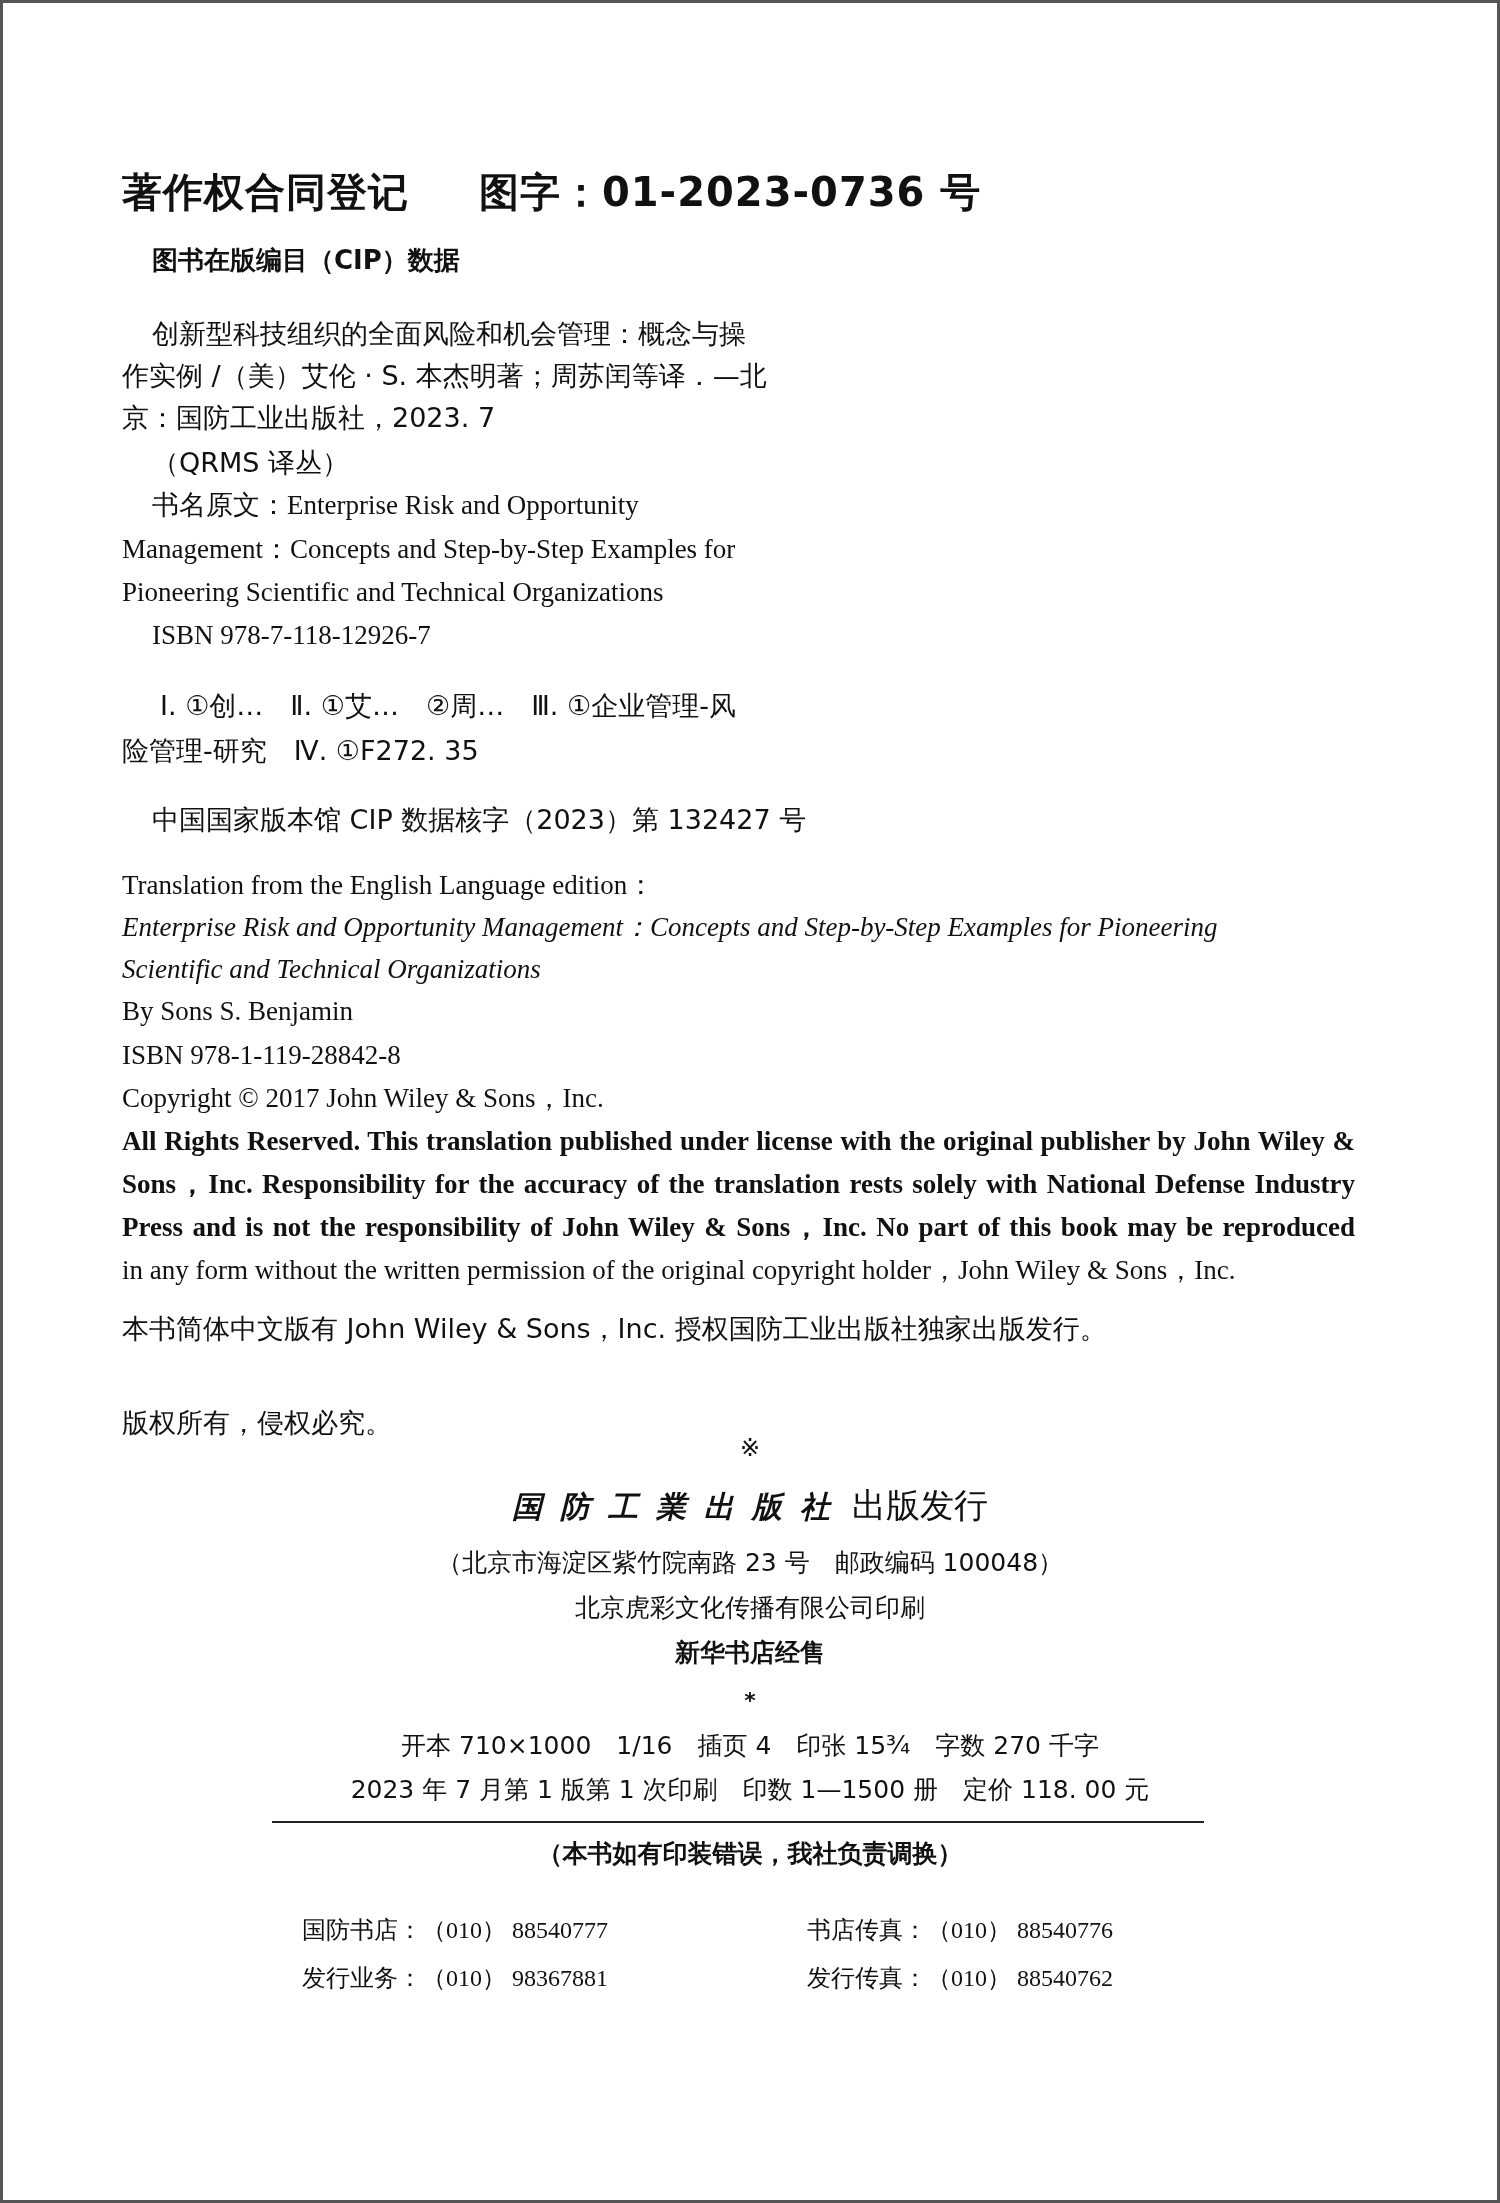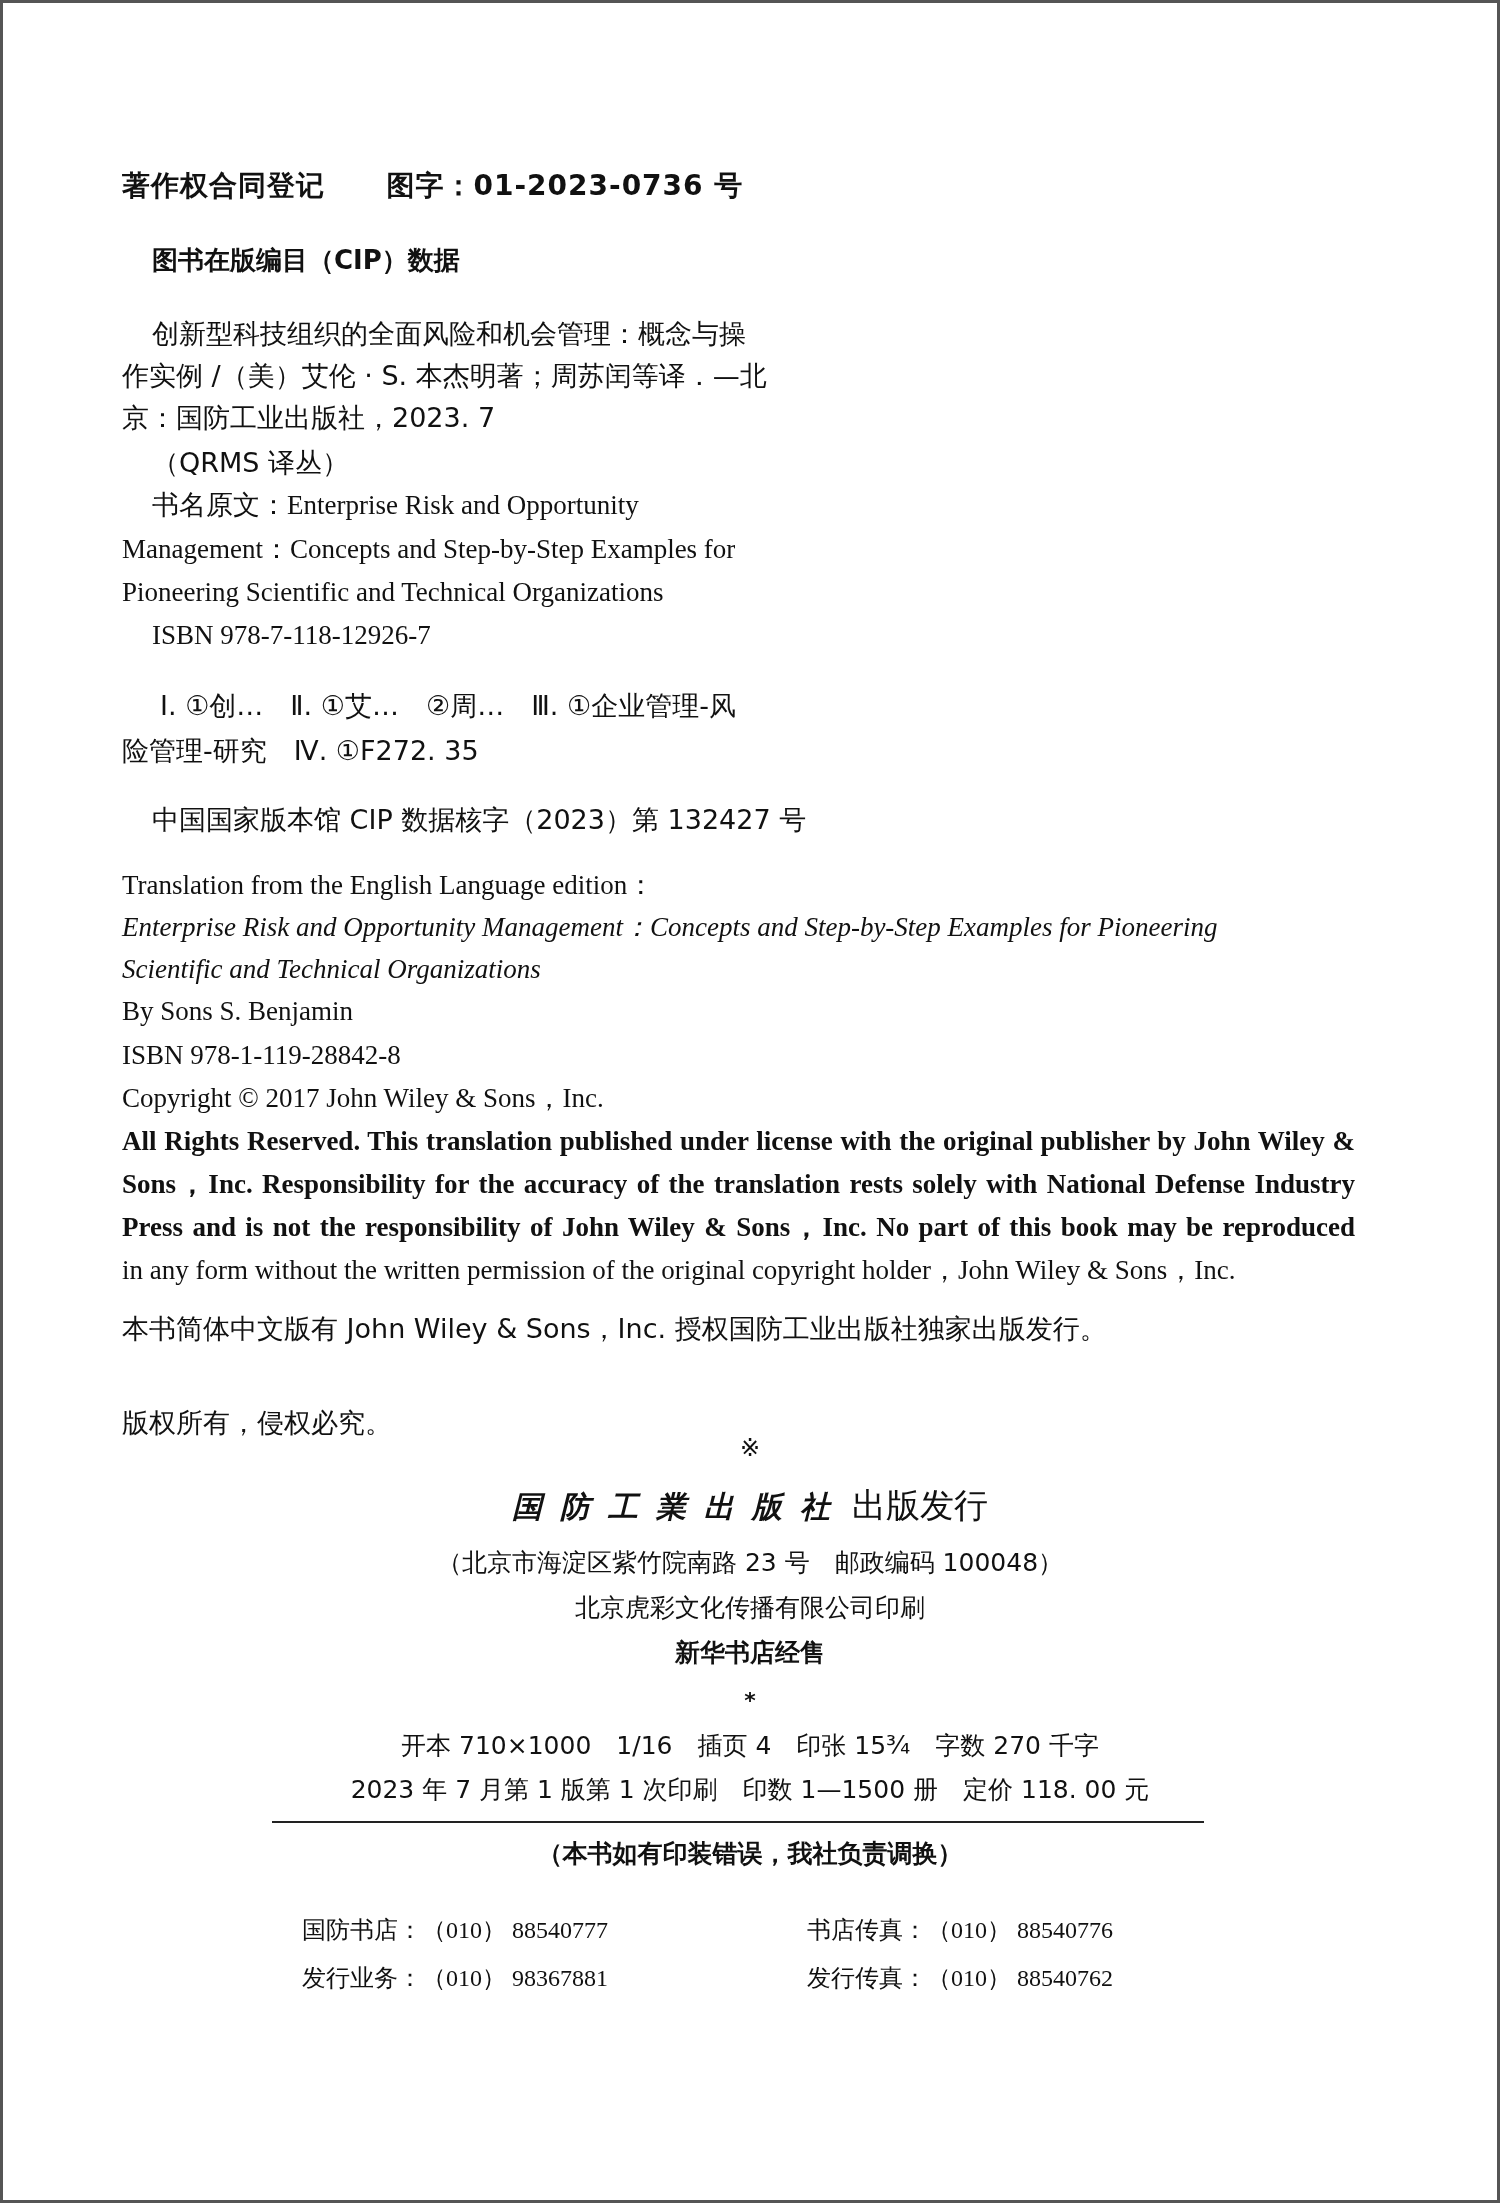--- a/index.html
+++ b/index.html
@@ -12,21 +12,21 @@
   .frame {
     position: absolute; left: 0; top: 0; width: 1500px; height: 2203px;
     box-sizing: border-box; border: 3px solid #555; pointer-events: none;
   }
   .ln { position: absolute; white-space: nowrap; line-height: 1; }
   .cjk { font-family: "DejaVu Sans", "Liberation Sans", sans-serif; }
   .serif { font-family: "Liberation Serif", "DejaVu Serif", serif; }
   .bold { font-weight: bold; }
   .italic { font-style: italic; }
   .center { left: 0; width: 1500px; text-align: center; }
-  .t-title { font-size: 28px; font-weight: bold; letter-spacing: 1px; }
+  .t-title { font-size: 40px; font-weight: bold; letter-spacing: 1px; }
   .t-cip { font-size: 26px; font-weight: bold; }
   .t-body { font-size: 27px; }
   .t-en { font-size: 27px; transform-origin: left center; }
   .t-small { font-size: 25px; }
   .t-phone { font-size: 24px; }
   .hr {
     position: absolute; left: 272px; width: 932px; top: 1821px;
     height: 2px; background: #222;
   }
   .publisher-calligraphy {

